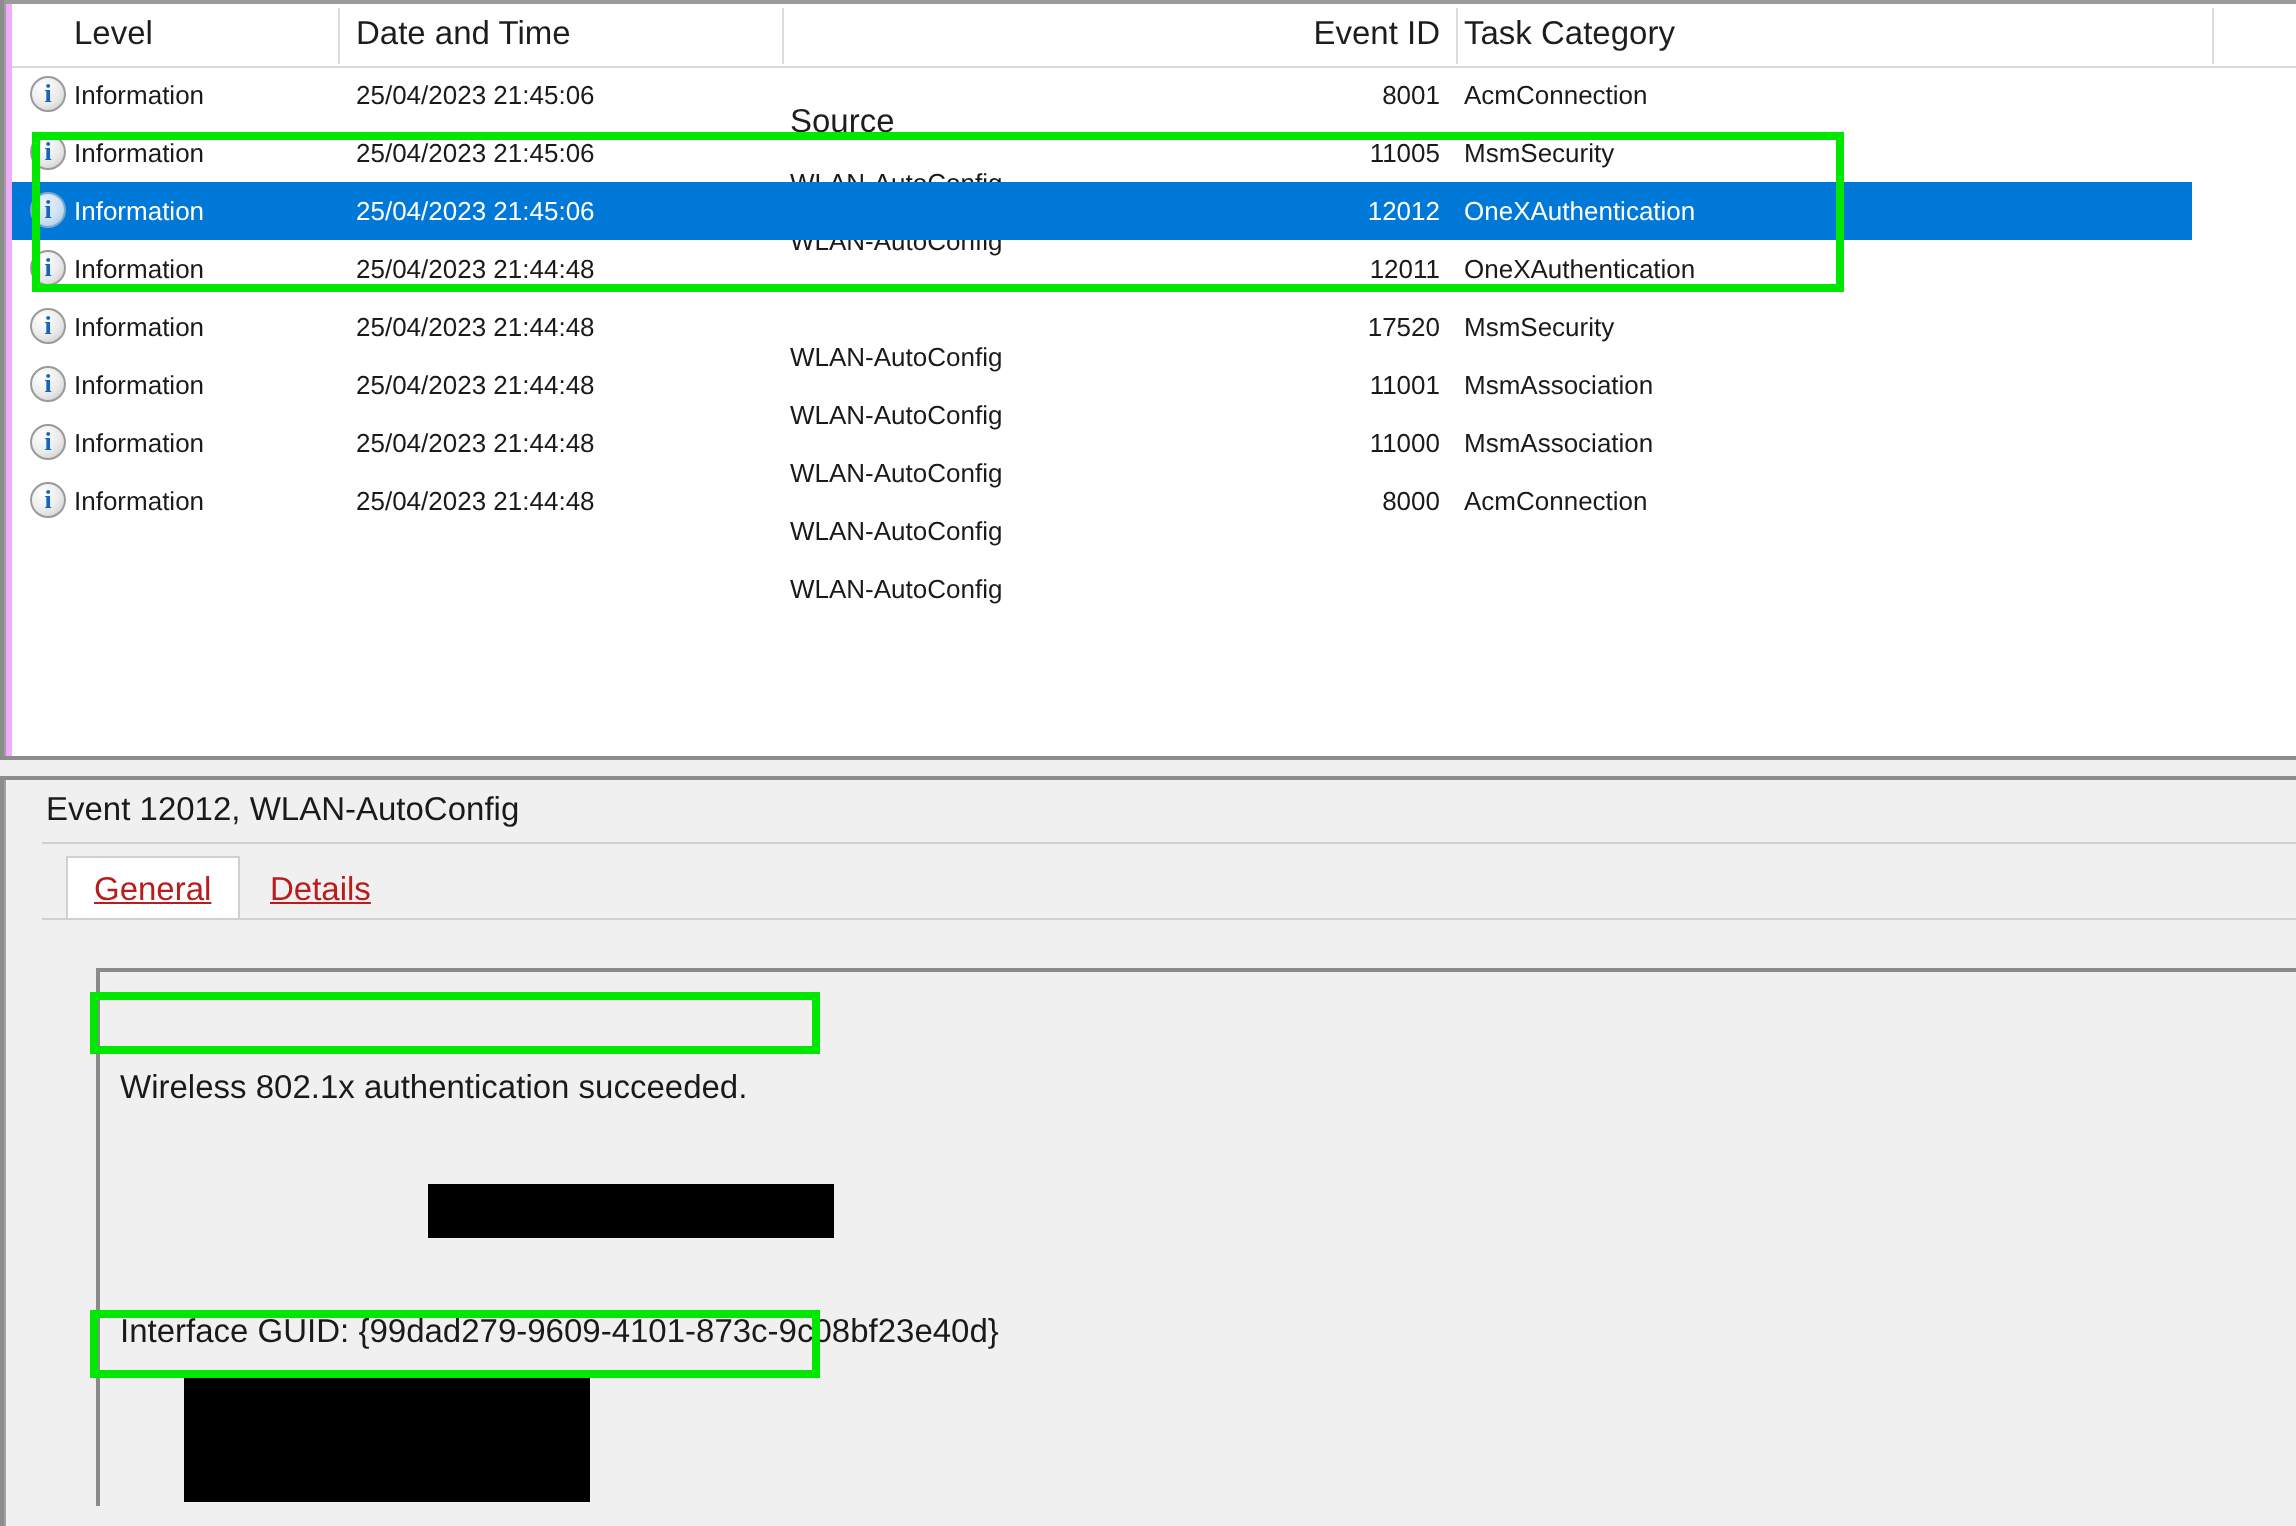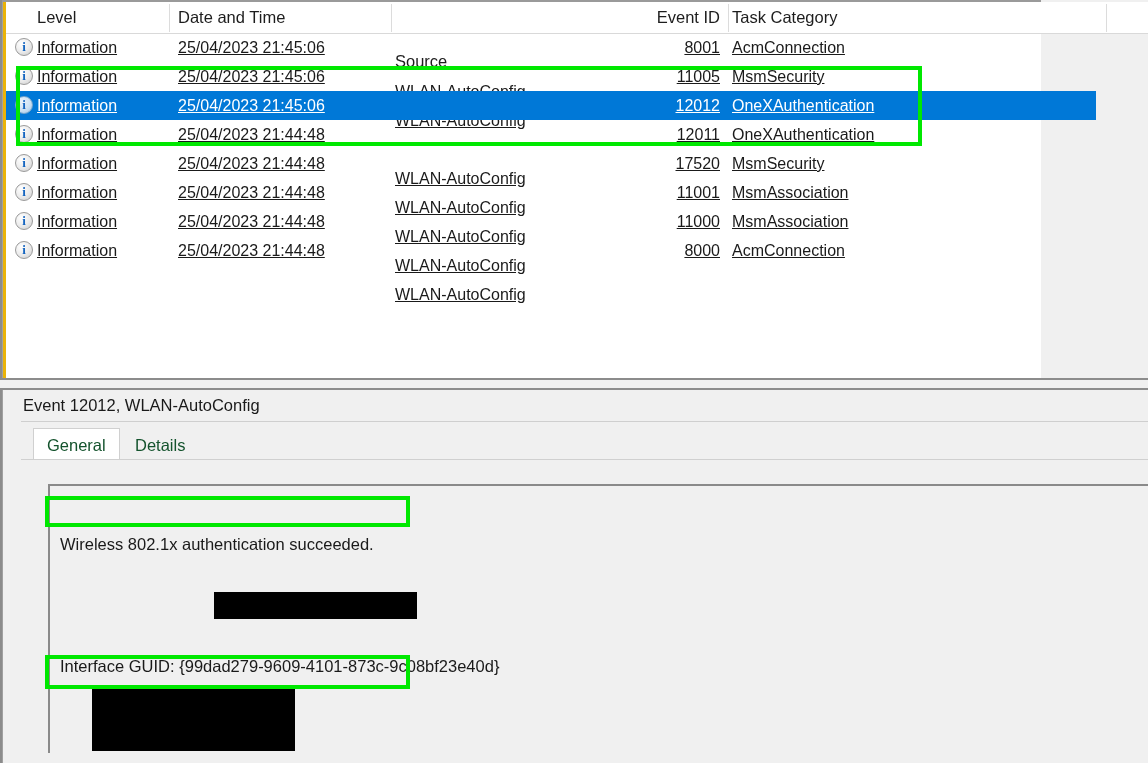--- a/index.html
+++ b/index.html
@@ -12,22 +12,22 @@
   #root {
     position: relative;
     width: 1148px; height: 763px;
     background: #f0f0f0;
   }
 
   
   .list-pane {
     position: absolute;
     left: 0; top: 0;
-    width: 1041px; height: 378px;
-    background: #eab308;
+    width: 1148px; height: 378px;
+    background: #f0abfc;
     box-sizing: border-box;
     border-left: 3px solid #a0a0a0;
     border-top: 2px solid #9a9a9a;
   }
   .list-pane::before {
     content: "";
     position: absolute;
     left: -3px; top: -2px;
     width: 2px; height: 380px;
     background: #8c8c8c;
@@ -81,24 +81,23 @@
     position: absolute;
     left: 0; top: 0;
     width: 1090px; height: 29px;
     background: #0078d7;
   }
   .cell {
     position: absolute;
     top: 0;
     height: 29px;
     line-height: 29px;
-    font-size: 16px;
+    font-size: 13px;
     color: #1a1a1a;
     white-space: nowrap;
-    text-decoration: underline;
   }
   .c-level  { left: 31px; }
   .c-date   { left: 172px; }
   .c-source { left: 389px; margin-top: 44px; }
   .c-eid    { left: 632px; width: 82px; text-align: right; }
   .c-task   { left: 726px; }
 
   
   .info-icon {
     position: absolute;
@@ -175,23 +174,24 @@
     left: 18px; top: 38px;
     width: 1130px; height: 32px;
   }
   .tab {
     position: absolute;
     top: 2px;
     height: 30px;
     line-height: 30px;
     padding: 0 13px;
     font-size: 16.5px;
-    color: #14532d;
+    color: #b91c1c;
     box-sizing: border-box;
     white-space: nowrap;
+    text-decoration: underline;
   }
   .tab.active {
     top: 0;
     height: 32px;
     line-height: 32px;
     background: #ffffff;
     border: 1px solid #d0d0d0;
     border-bottom: none;
   }
   .tab.inactive {

